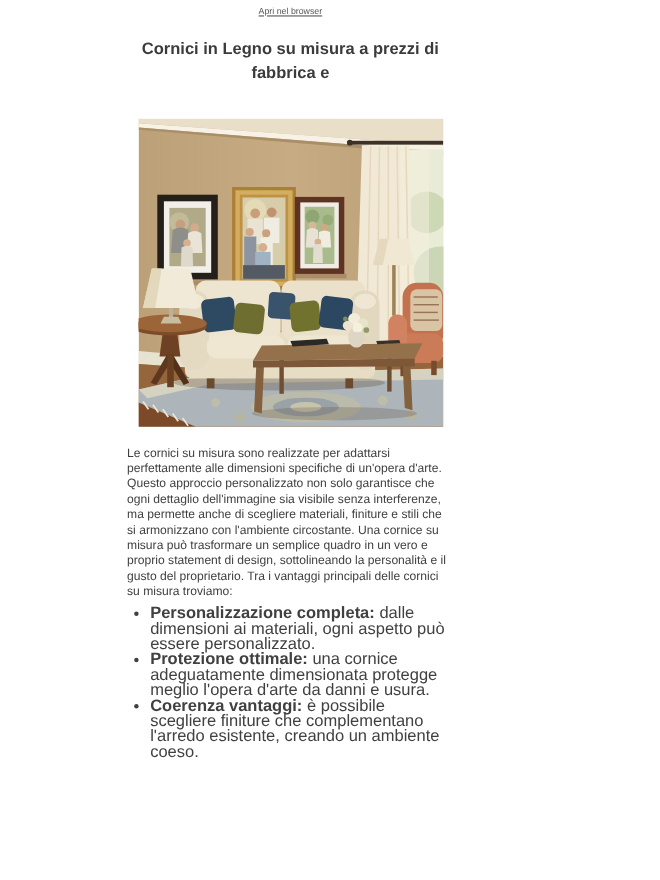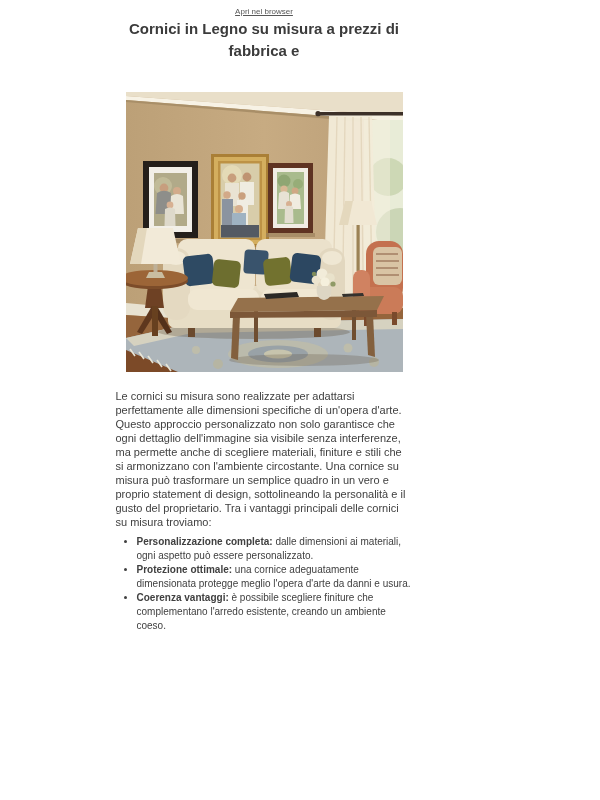--- a/index.html
+++ b/index.html
@@ -13,30 +13,30 @@
     text-decoration:underline;cursor:pointer;
   }
   .logo-row{
     display:flex;align-items:center;justify-content:center;gap:9px;margin-top:7px;
   }
   .brand-text{display:flex;flex-direction:column;align-items:flex-start;}
   .brand-name{font-size:25px;line-height:26px;letter-spacing:1px;color:#a6a6a6;font-weight:400;}
   .brand-name .shot{color:#1d4a57;font-weight:bold;}
   .brand-tagline{font-size:7px;letter-spacing:3.3px;color:#8f8f8f;margin-top:4px;font-weight:bold;}
   .title{
-    margin:0 auto 0;width:326px;font-size:15px;font-weight:bold;
+    margin:16px auto 0;width:326px;font-size:15px;font-weight:bold;
     color:#3b3b3b;line-height:22px;
   }
   .hero{margin:30px auto 0;width:277px;height:280px;line-height:0;}
   .content{width:297px;margin:0 auto;text-align:left;}
   .section-heading{
     margin:34px 0 0;font-size:15px;font-weight:bold;color:#2e7d92;line-height:18px;
   }
   .section-paragraph{margin:17px 0 0;font-size:11px;line-height:14px;color:#404040;}
-  .benefits{margin:6px 0 0;padding-left:21px;font-size:10px;line-height:14px;color:#404040;}
+  .benefits{margin:6px 0 0;padding-left:21px;font-size:15px;line-height:14px;color:#404040;}
   .benefits li{margin:0;padding:0;}
   .benefits b{font-weight:bold;}
 </style>
 </head>
 <body>
 
 <div class="email">
 
   <a class="browser-link">Apri nel browser</a>
 

